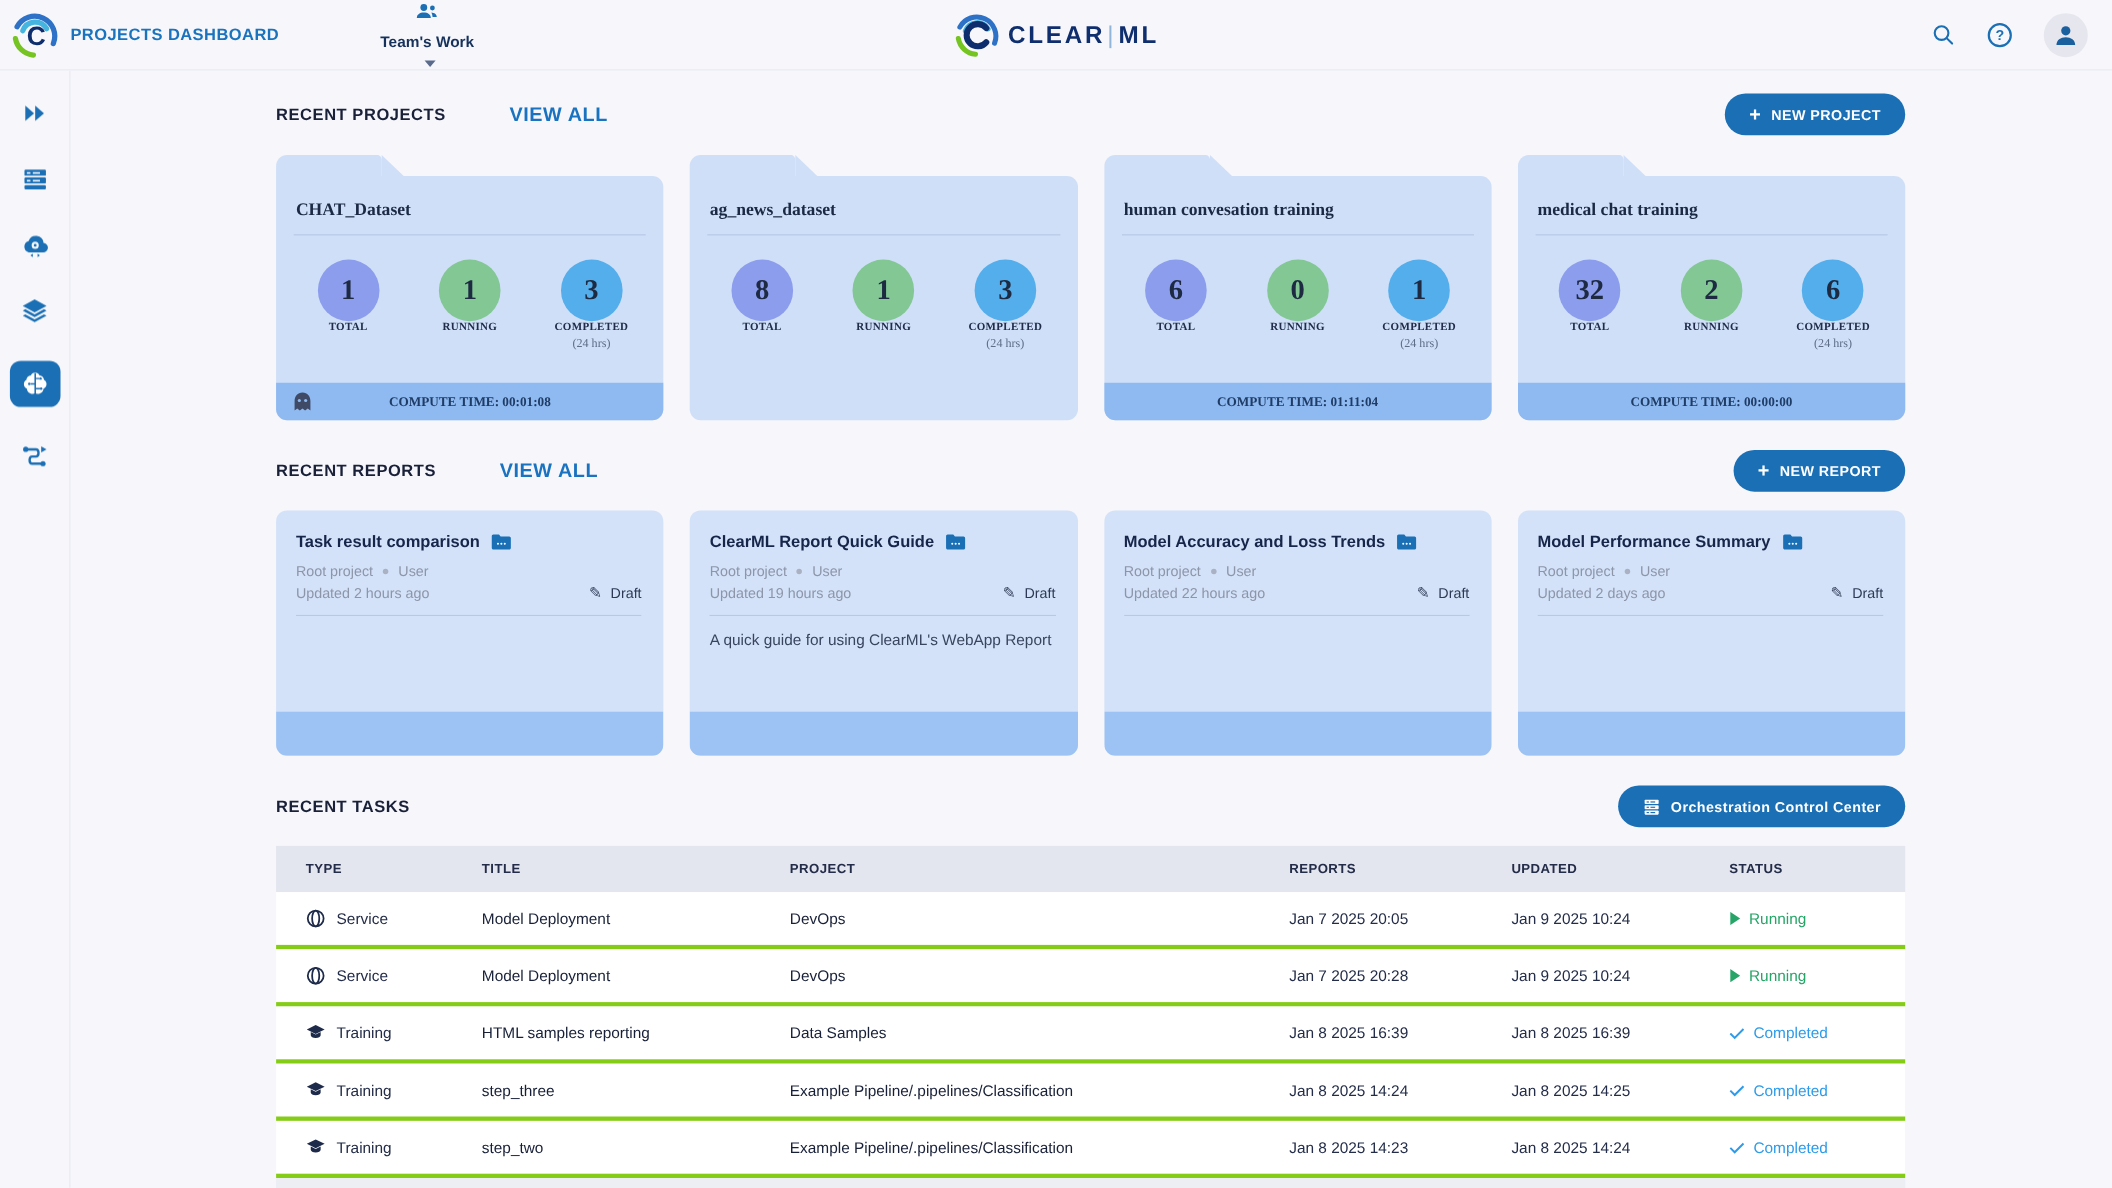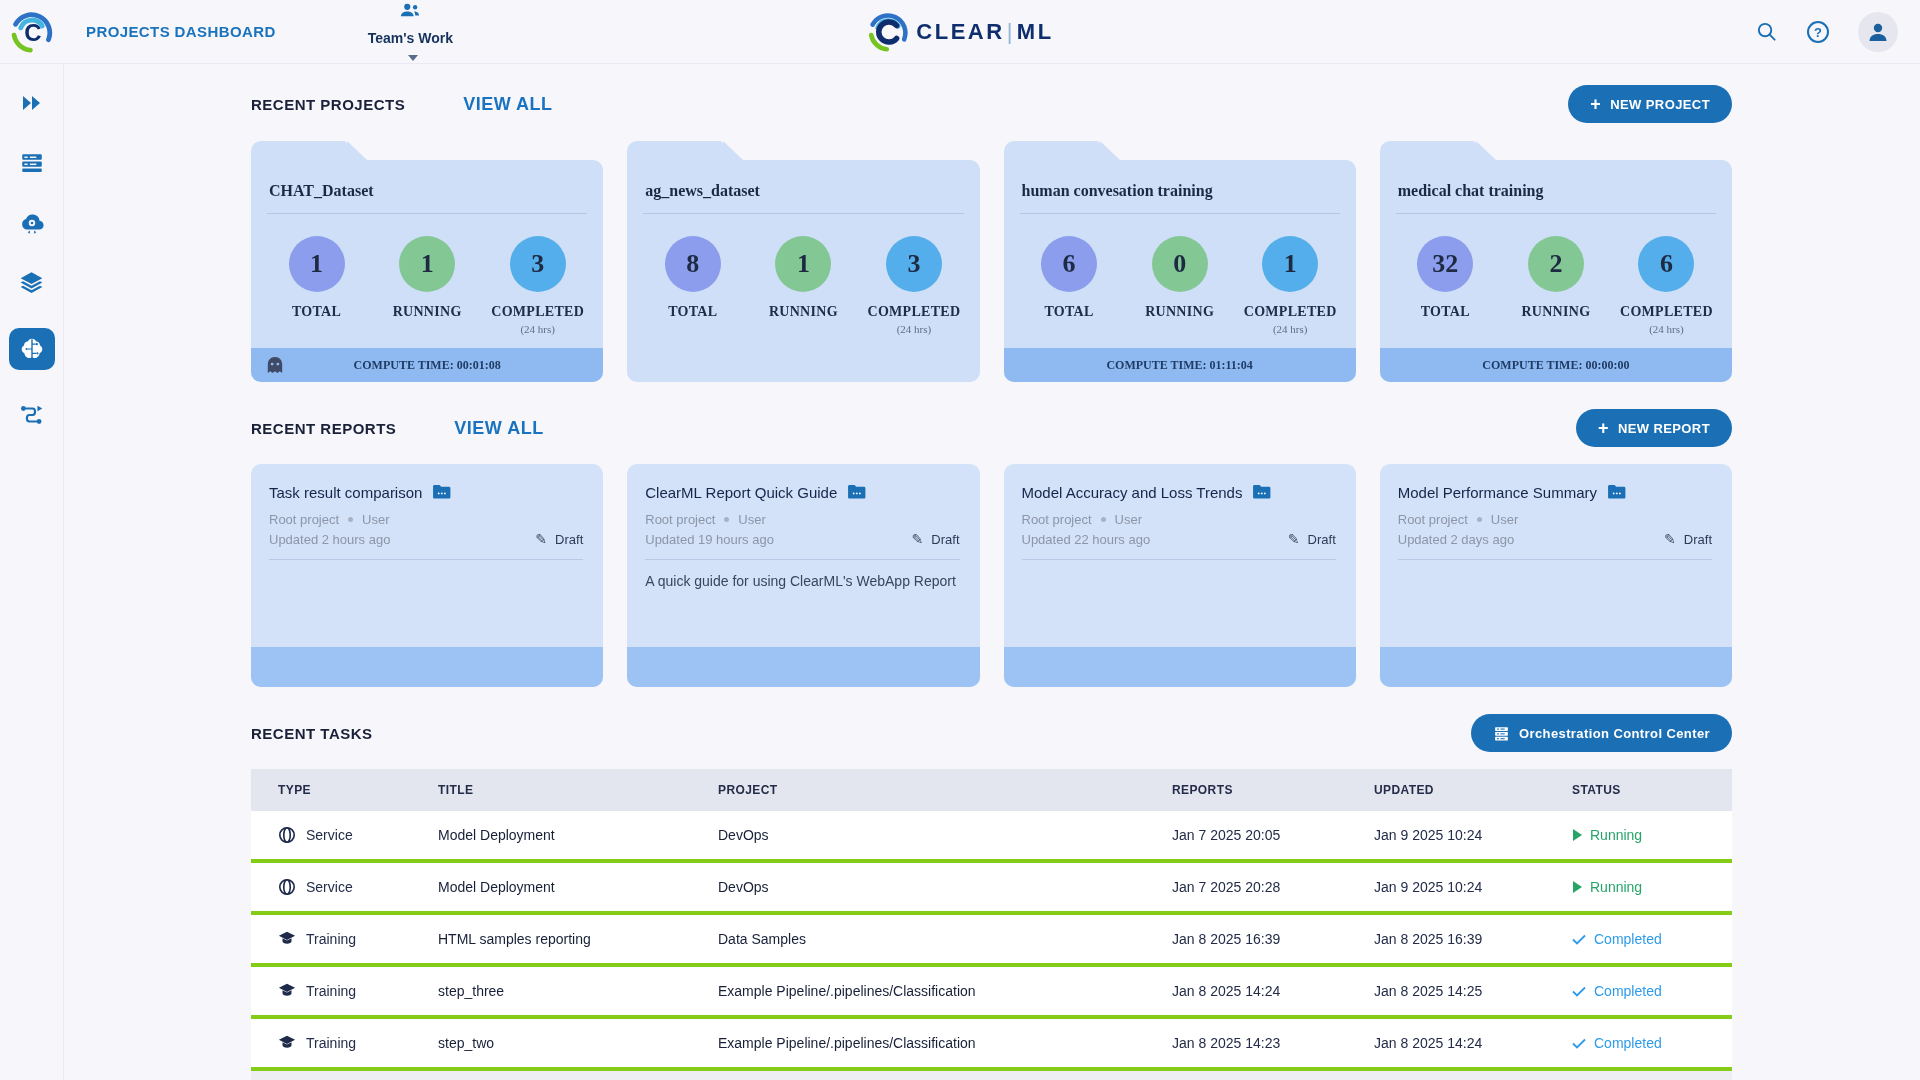--- a/index.html
+++ b/index.html
@@ -3,21 +3,21 @@
 <meta charset="utf-8">
 <style>
   * { box-sizing: border-box; margin: 0; padding: 0; }
   html,body { width:1920px; height:1080px; overflow:hidden; }
   body { font-family:"Liberation Sans", sans-serif; background:#f6f6fb; color:#232c48; }
 
   
   .header { position:fixed; top:0; left:0; width:1920px; height:64px;
             background:#f6f6fb; border-bottom:1px solid #e9eaf2; display:flex; align-items:center; z-index:20; }
   .logo-box { width:64px; height:64px; display:flex; align-items:center; justify-content:center; }
-  .header-title { color:#1a73bd; font-weight:bold; font-size:15px; letter-spacing:.4px; margin-left:22px; cursor:pointer; }
+  .header-title { color:#1a73bd; font-weight:bold; font-size:15px; letter-spacing:.4px; cursor:pointer; }
   .workspace { display:flex; align-items:center; gap:9px; margin-left:92px; color:#16325c;
                font-weight:bold; font-size:14px; cursor:pointer;flex-direction:column; }
   .caret { width:0; height:0; border-left:5px solid transparent; border-right:5px solid transparent;
            border-top:6px solid #5b6b8c; margin-left:6px; }
   .center-logo { position:absolute; left:50%; top:50%; transform:translate(-50%,-50%);
                  display:flex; align-items:center; gap:2px; }
   .wordmark { font-size:22px; font-weight:bold; color:#0f2e6e; letter-spacing:2.5px; margin-left:4px; }
   .wordmark .sep { color:#8fb6d8; font-weight:normal; padding:0 2px; }
   .header-right { margin-left:auto; display:flex; align-items:center; gap:28px; margin-right:22px; }
   .icon-btn { cursor:pointer; display:flex; align-items:center; justify-content:center; }
@@ -50,34 +50,34 @@
                 background:#cfdff7; border-radius:10px 4px 0 0; }
   .folder-tab::after { content:''; position:absolute; left:96px; top:0; width:0; height:0;
                 border-bottom:19px solid #cfdff7; border-right:20px solid transparent; }
   .card-title { padding:22px 20px 0 18px; font-size:16px; font-weight:bold; color:#1c2945; }
   .card-divider { margin:13px 16px 0; border:none; border-top:1px solid #b6c6e4; }
   .stats { display:flex; justify-content:space-evenly; margin-top:22px; }
   .stat { display:flex; flex-direction:column; align-items:center; width:90px; }
   .circle { width:56px; height:56px; border-radius:50%; display:flex; align-items:center;
             justify-content:center; font-size:26px; font-weight:bold; color:#1d2a42; }
   .c-total { background:#8c9ded; } .c-running { background:#83c795; } .c-completed { background:#54aeeb; }
-  .stat-label { margin-top:12px; font-size:14px; font-weight:bold; color:#202c49; letter-spacing:.3px; text-align:center; }
+  .stat-label { margin-top:0; font-size:10px; font-weight:bold; color:#202c49; letter-spacing:.3px; text-align:center; }
   .stat-sub { font-size:11px; color:#5f6d89; margin-top:3px; font-weight:normal; text-align:center; }
   .card-footer { position:absolute; bottom:0; left:0; right:0; height:34px; background:#8fbaf1;
                  border-radius:0 0 10px 10px; display:flex; align-items:center; justify-content:center;
                  font-size:12px; font-weight:bold; color:#1f3c66; }
   .ghost { position:absolute; left:14px; top:8px; }
 
   
   .head-reports { margin-top:26px; }
   .reports-row { display:flex; gap:24px; margin-top:16px; }
   .report-card { flex:1; height:223px; background:#d3e2f8; border-radius:10px; position:relative;
                  overflow:hidden; cursor:pointer; }
   .report-body { padding:20px 20px 0 18px; }
-  .report-title-row { display:flex; align-items:flex-start; gap:10px; font-size:15px; font-weight:normal; color:#16254a; }
+  .report-title-row { display:flex; align-items:center; gap:10px; font-size:15px; font-weight:bold; color:#16254a; }
   .report-meta { margin-top:11px; font-size:13px; color:#8d95a9; display:flex; align-items:center; gap:9px; }
   .meta-dot { width:5px; height:5px; border-radius:50%; background:#aab1c2; }
   .report-meta2 { margin-top:4px; font-size:13px; color:#8d95a9; display:flex; justify-content:space-between; align-items:center; }
   .draft { color:#2e3a55; display:flex; gap:8px; align-items:center; }
   .pencil { font-size:14px; color:#3a4560; }
   .report-divider { margin:12px 0 0; border:none; border-top:1px solid #b9c8e4; }
   .report-desc { margin-top:13px; font-size:14px; color:#39455f; min-height:18px; }
   .report-footer { position:absolute; bottom:0; left:0; right:0; height:40px; background:#9cc3f4; }
 
   

